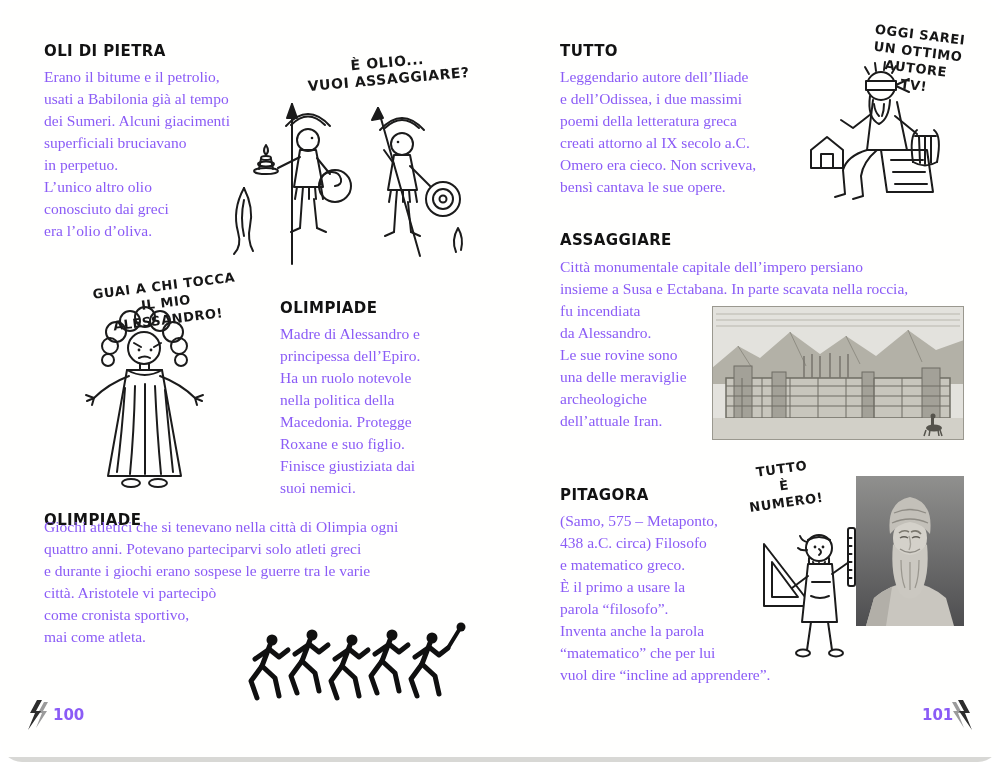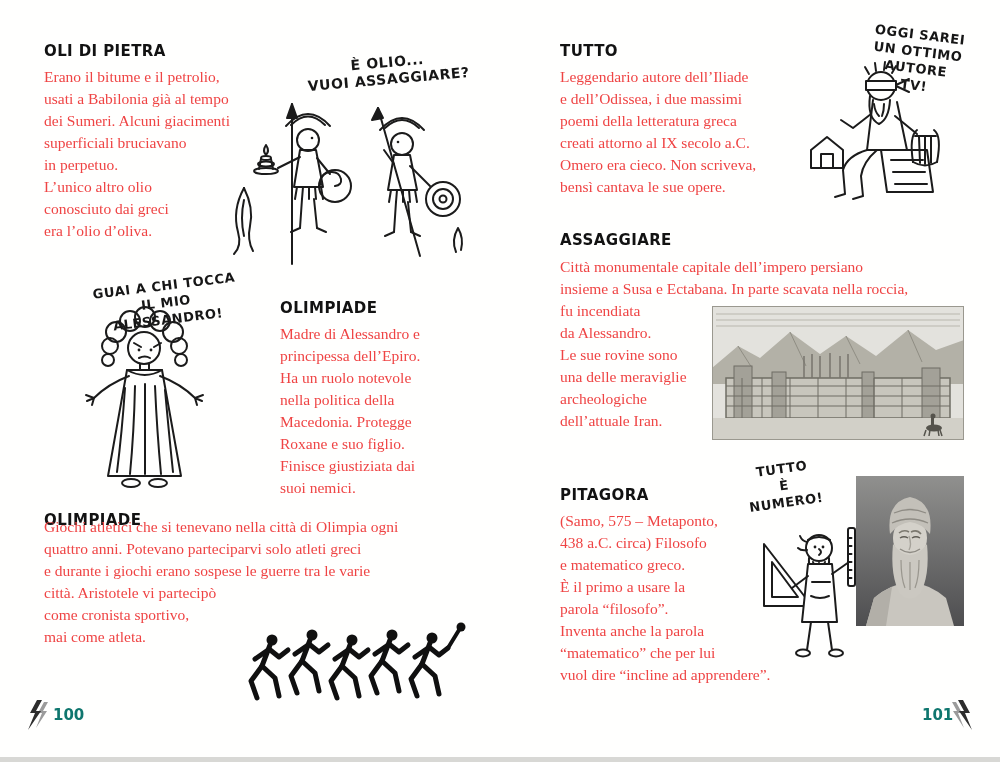--- a/index.html
+++ b/index.html
@@ -1,35 +1,35 @@
 <!DOCTYPE html>
 <html><head>
 <meta charset="utf-8">
 <style>
   * { margin:0; padding:0; box-sizing:border-box; }
   html,body { background:#ffffff; }
   .book {
     position:relative; width:1000px; height:762px; background:#fffffe;
-    font-family:"Liberation Serif", serif; color:#1c1c1c; overflow:hidden;
+    font-family:"Liberation Serif", serif; color:#1c1c1c; overflow:hidden;border-radius:22px;
   }
   .abs { position:absolute; }
   .hd {
     font-family:"DejaVu Sans", sans-serif; font-weight:700; font-size:15px;
     letter-spacing:.4px; color:#121212;
   }
   .body {
-    font-size:15.5px; line-height:22px; white-space:pre-line; color:#ef4444;
+    font-size:15.5px; line-height:22px; white-space:pre-line; color:#8b5cf6;
   }
   .hand {
     font-family:"DejaVu Sans", sans-serif; font-weight:700; font-size:13px;
     letter-spacing:.6px; line-height:17px; white-space:pre-line; text-align:center;
     color:#161616;
   }
   .pagenum {
-    font-family:"DejaVu Sans", sans-serif; font-weight:700; font-size:15px; color:#0f766e;
+    font-family:"DejaVu Sans", sans-serif; font-weight:700; font-size:15px; color:#8b5cf6;
   }
   .scan-edge { position:absolute; left:0; right:0; bottom:0; height:5px; background:#d8d8d5; }
 </style>
 </head>
 <body>
 
 <div class="book">
 
   <section>
 

